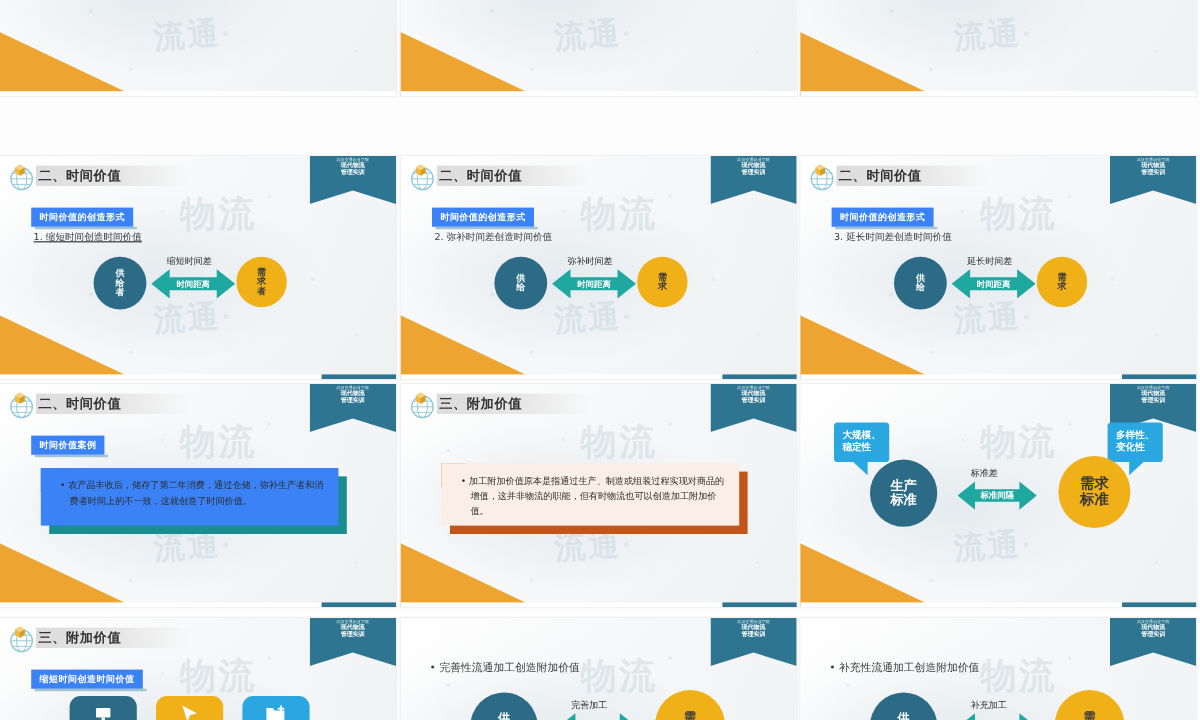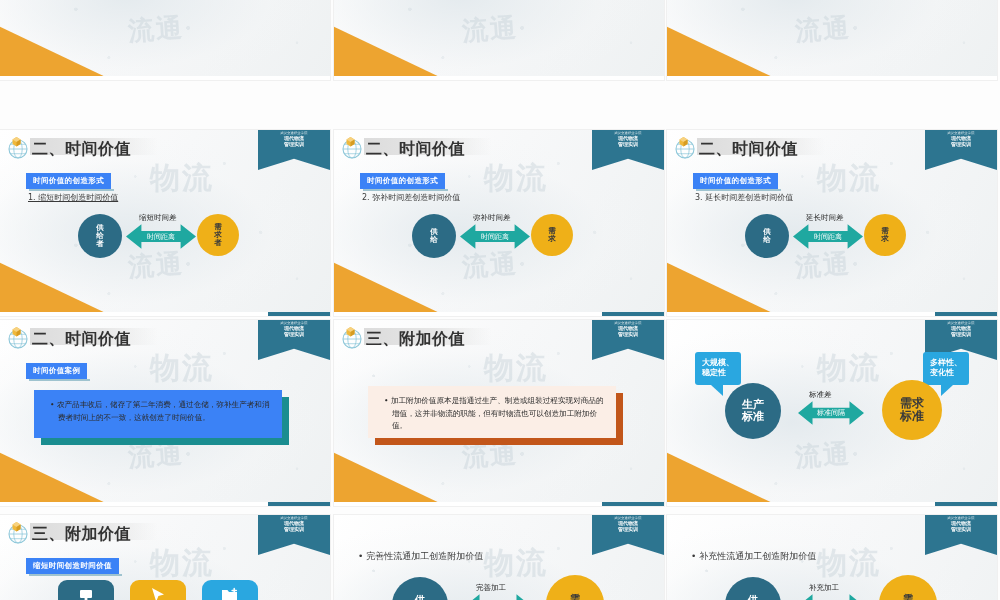--- a/index.html
+++ b/index.html
@@ -80,21 +80,21 @@
     position: absolute; left: 6px; top: 5px;
     width: 25px; height: 25px;
   }
   .slide-title {
     position: absolute; left: 30px; top: 8px;
     width: 128px; height: 17px;
     background: linear-gradient(90deg, #dcdcdc 0%, #e6e6e6 55%, rgba(235,235,235,0) 100%);
   }
   .slide-title span {
     position: absolute; left: 2px; top: 1px;
-    font-size: 16px; font-weight: 700; color: #333333;
+    font-size: 11px; font-weight: 700; color: #333333;
     letter-spacing: .5px; white-space: nowrap;
   }
 
   
   .chip {
     position: absolute;
     background: #3b82f6;
     color: #ffffff;
     font-size: 7.5px; font-weight: 700;
     padding: 3px 7px 3px 7px;
@@ -125,21 +125,21 @@
   .circ.amber { background: #efb018; color: #3a3a3a; }
 
   
   .darrow {
     position: absolute;
     background: #1fa8a0;
     clip-path: polygon(0% 50%, 22% 5%, 22% 30%, 78% 30%, 78% 5%, 100% 50%, 78% 95%, 78% 70%, 22% 70%, 22% 95%);
     display: flex; align-items: center; justify-content: center;
   }
   .darrow span {
-    font-size: 7px; font-weight: 400; color: #ffffff; white-space: nowrap;
+    font-size: 7px; font-weight: 700; color: #ffffff; white-space: nowrap;
   }
   .arrow-cap {
     position: absolute;
     font-size: 7.5px; font-weight: 400; color: #2a2a2a; white-space: nowrap;
   }
 
   
   .card {
     position: absolute;
   }

